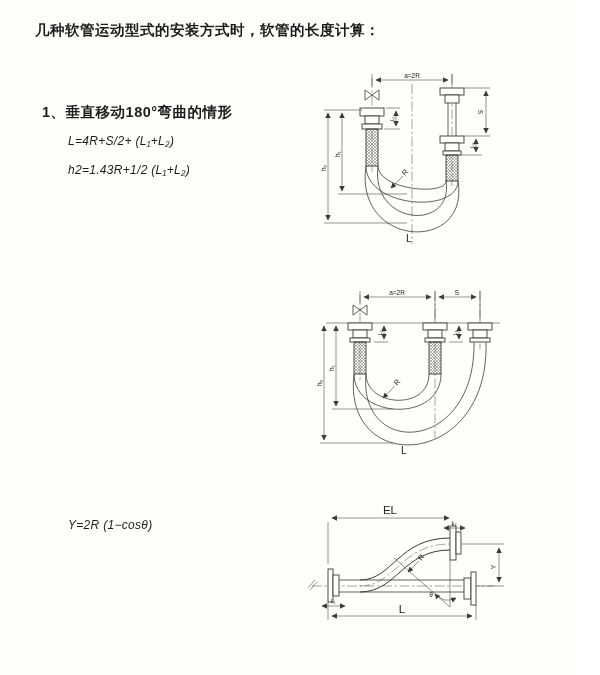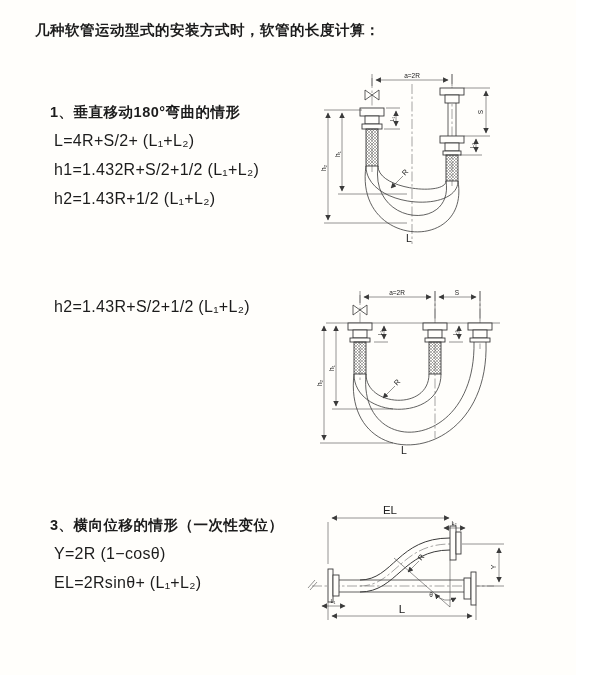--- a/index.html
+++ b/index.html
@@ -7,22 +7,22 @@
   .page {
     position:relative; width:576px; height:675px;
     background:#fffefb; overflow:hidden;
     font-family:"Liberation Sans", sans-serif; color:#1c1c1c;
   }
   .doc-title {
     position:absolute; left:35px; top:21px;
     font-size:14.5px; font-weight:bold; letter-spacing:.5px;
   }
   .sec { position:absolute; }
-  .sec-heading { font-size:14.5px; font-weight:bold; line-height:18px; margin-bottom:11px; letter-spacing:.5px;margin-left:8px; }
-  .formula { font-size:16px; line-height:18px; margin:0 0 11px 12px; letter-spacing:.3px; }
+  .sec-heading { font-size:14.5px; font-weight:bold; line-height:18px; margin-bottom:11px; letter-spacing:.5px; }
+  .formula { font-size:12px; line-height:18px; margin:0 0 11px 26px; letter-spacing:.3px;font-style:italic; }
   .diagram { position:absolute; }
   svg text { fill:#222; font-family:"Liberation Sans", sans-serif; }
   .dl   { stroke:#3a3a3a; stroke-width:1;   fill:none; }
   .dl2  { stroke:#3a3a3a; stroke-width:.8;  fill:none; }
   .thin { stroke:#3a3a3a; stroke-width:.55; fill:none; }
   .cl   { stroke:#4a4a4a; stroke-width:.5;  fill:none; stroke-dasharray:10 2.5 2.5 2.5; }
   .fit  { fill:#fffefb; stroke:#3a3a3a; stroke-width:.9; }
   .braid{ fill:url(#braid); stroke:#3a3a3a; stroke-width:.9; }
   .dim  { stroke:#3a3a3a; stroke-width:.55; fill:none;
           marker-start:url(#arr); marker-end:url(#arr); }
@@ -43,21 +43,20 @@
         <path d="M0 3 L3 0 M0 0 L3 3" stroke="#5a5a5a" stroke-width="0.45"></path>
       </pattern>
     </defs>
   </svg>
 
   <div class="doc-title">几种软管运动型式的安装方式时，软管的长度计算：</div>
 
   <div class="sec" style="left:42px;top:103px">
     <div class="sec-heading">1、垂直移动180°弯曲的情形</div>
     <div class="formula">L=4R+S/2+ (L₁+L₂)</div>
-    <div class="formula">h1=1.432R+S/2+1/2 (L₁+L₂)</div>
     <div class="formula">h2=1.43R+1/2 (L₁+L₂)</div>
   </div>
 
   <svg class="diagram" style="left:312px;top:66px" width="270" height="190" viewBox="0 0 270 190">
 
     <line class="cl" x1="100" y1="18" x2="100" y2="178"></line>
     <line class="cl" x1="60" y1="12" x2="60" y2="106"></line>
     <line class="cl" x1="140" y1="8" x2="140" y2="120"></line>
 
     <path class="dl2" d="M 66 100 C 66 124 134 130 134 115"></path>
@@ -114,21 +113,20 @@
     <line class="dim" x1="164" y1="73" x2="164" y2="86"></line>
     <text class="t5" x="161.5" y="79.5" text-anchor="middle" transform="rotate(-90 161.5 79.5)">L₂</text>
 
     <line class="thin" x1="91" y1="110" x2="79" y2="122" marker-end="url(#arr)"></line>
     <text class="t7" x="95" y="108" text-anchor="middle" transform="rotate(-45 95 108)">R</text>
 
     <text class="t10" x="97" y="176" text-anchor="middle">L</text>
   </svg>
 
   <div class="sec" style="left:42px;top:298px">
-    <div class="formula">h2=1.43R+S/2+1/2 (L₁+L₂)</div>
   </div>
 
   <svg class="diagram" style="left:308px;top:283px" width="290" height="175" viewBox="0 0 290 175">
 
     <line class="cl" x1="52" y1="12" x2="52" y2="98"></line>
     <line class="cl" x1="127" y1="8" x2="127" y2="155"></line>
     <line class="cl" x1="172" y1="8" x2="172" y2="66"></line>
     <line class="thin" x1="18" y1="40" x2="192" y2="40"></line>
 
     <path class="dl2" d="M 58 91 C 58 124 121 128 121 91"></path>
@@ -183,23 +181,21 @@
     <line class="dim" x1="151" y1="43" x2="151" y2="56"></line>
     <text class="t5" x="148.5" y="50" text-anchor="middle" transform="rotate(-90 148.5 50)">L₂</text>
 
     <line class="thin" x1="87" y1="103" x2="75" y2="115" marker-end="url(#arr)"></line>
     <text class="t7" x="91" y="101" text-anchor="middle" transform="rotate(-45 91 101)">R</text>
 
     <text class="t10" x="96" y="171" text-anchor="middle">L</text>
   </svg>
 
   <div class="sec" style="left:42px;top:516px">
-    <div class="sec-heading">3、横向位移的情形（一次性变位）</div>
     <div class="formula">Y=2R (1−cosθ)</div>
-    <div class="formula">EL=2Rsinθ+ (L₁+L₂)</div>
   </div>
 
   <svg class="diagram" style="left:298px;top:494px" width="300" height="162" viewBox="0 0 300 162">
 
     <line class="cl" x1="14" y1="92" x2="196" y2="92"></line>
     <path class="thin" d="M 12 96 L 19 88 M 10 94 L 17 86"></path>
     <path class="cl" d="M 62 92 C 97 92 103 50 152 50"></path>
 
     <line class="dl2" x1="62" y1="86" x2="172" y2="86"></line>
     <line class="dl2" x1="62" y1="98" x2="172" y2="98"></line>

